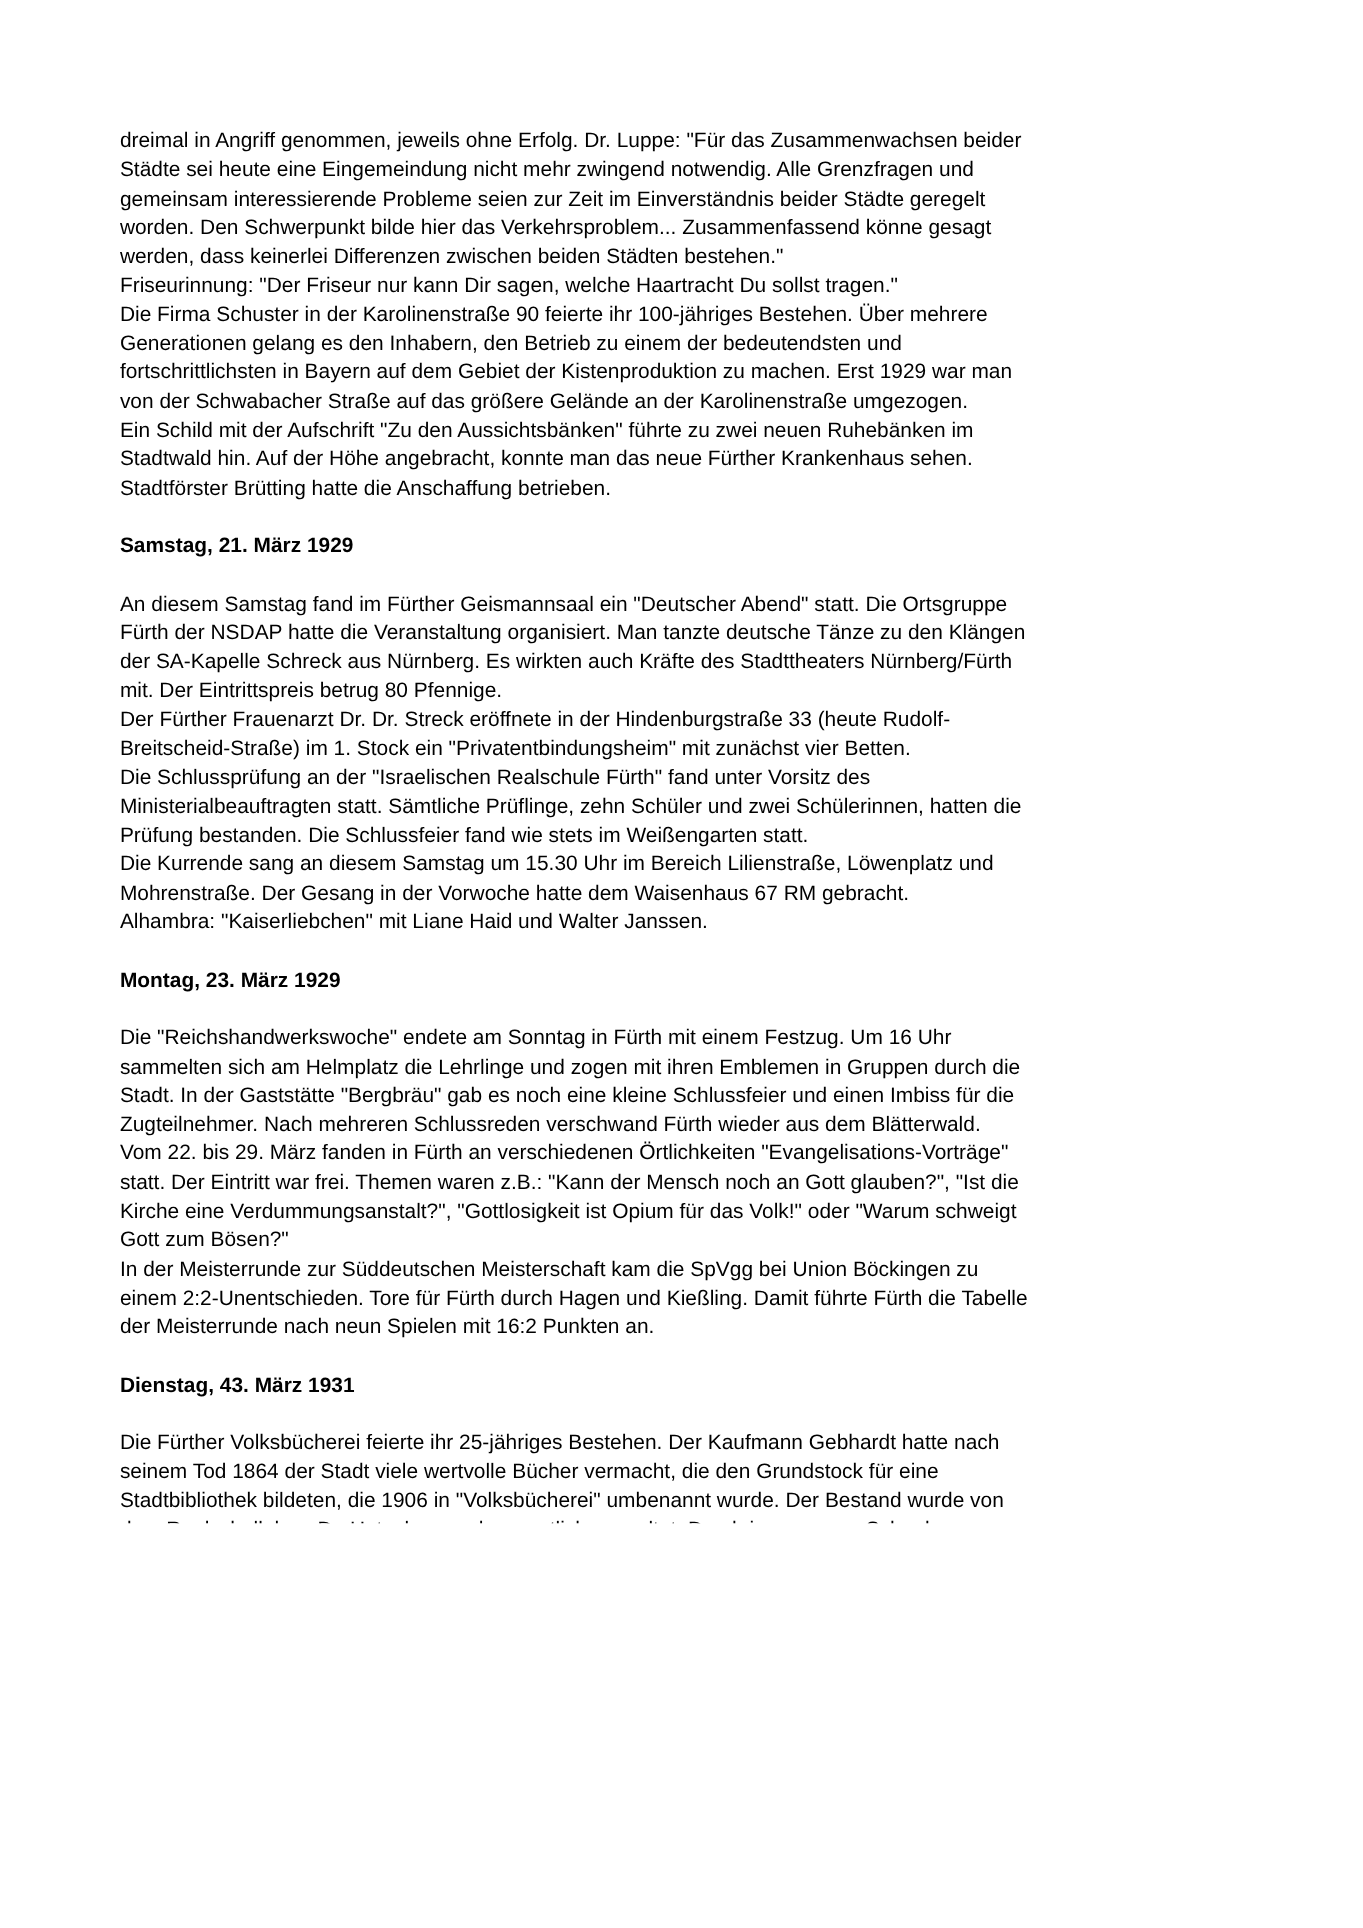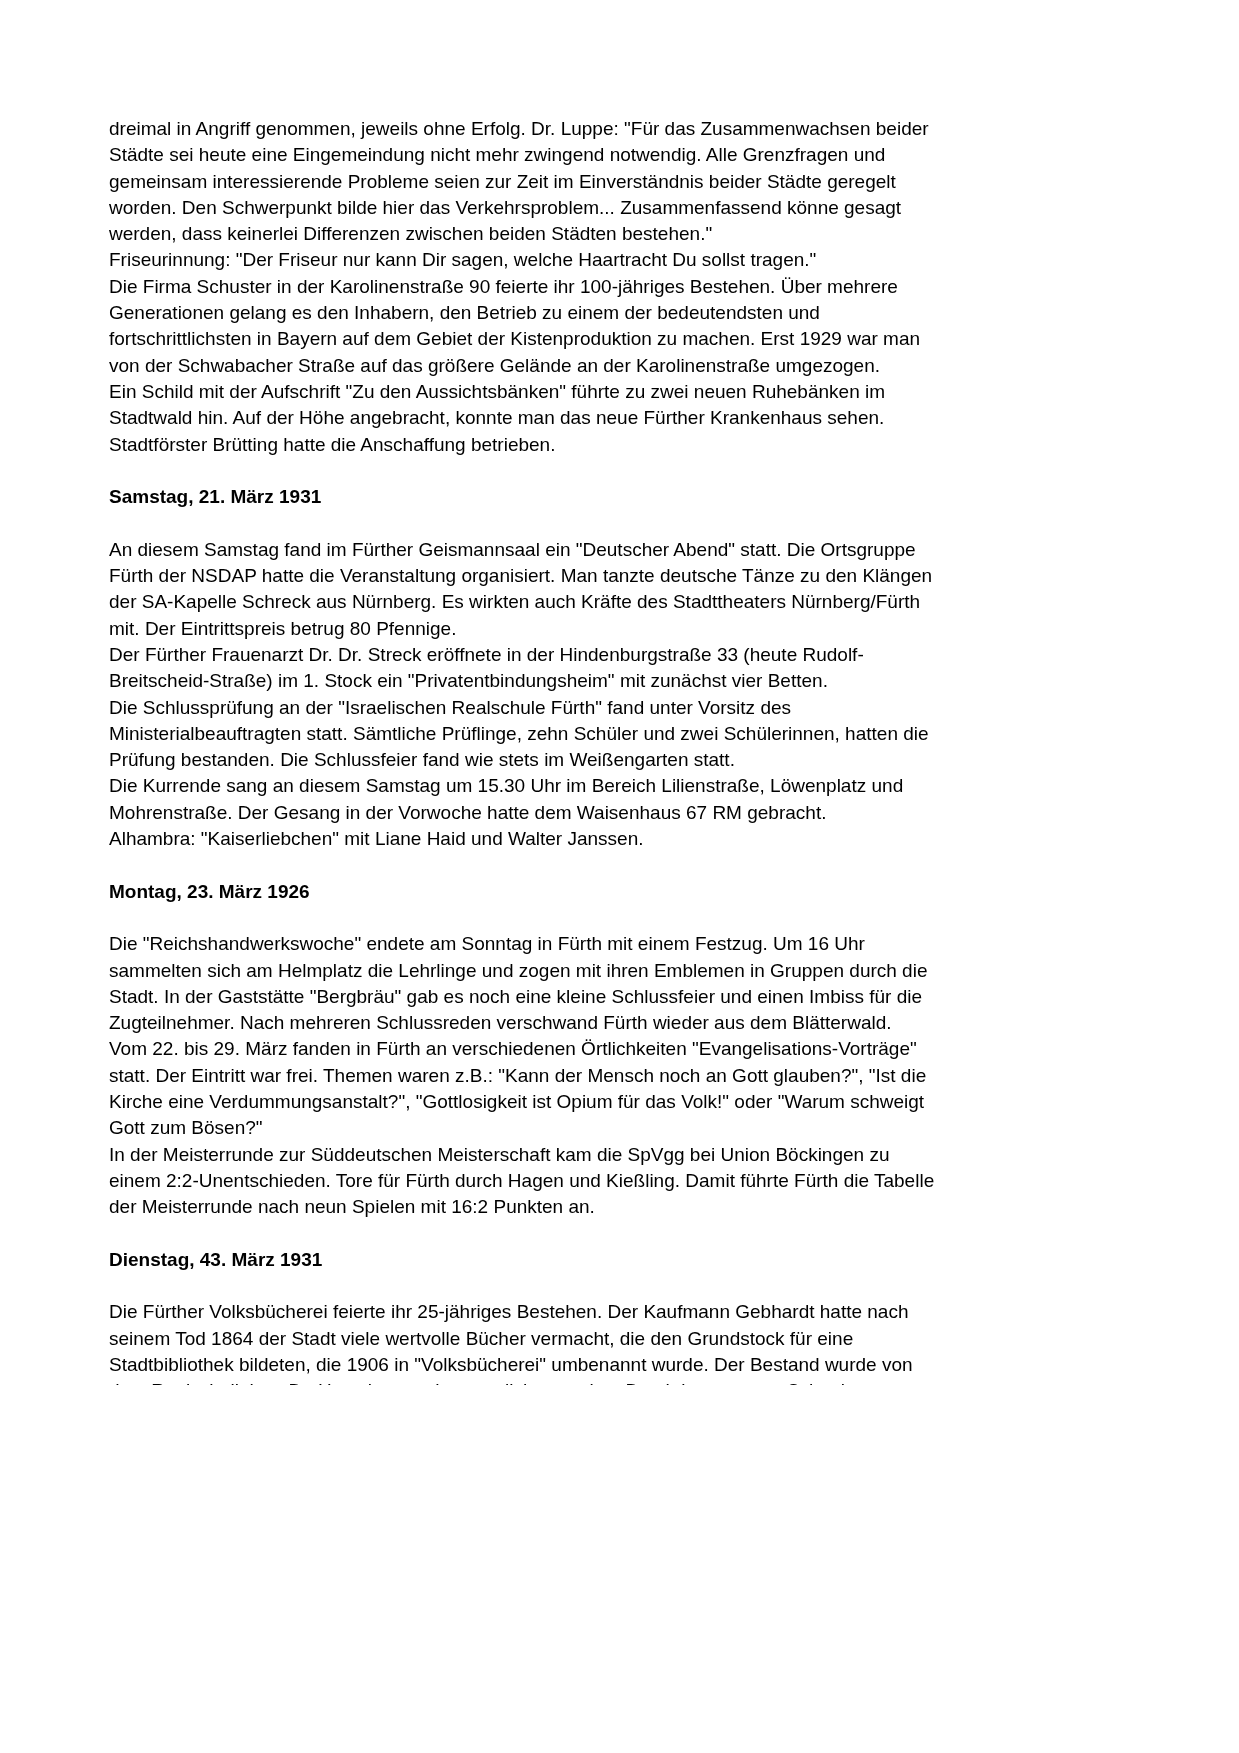--- a/index.html
+++ b/index.html
@@ -49,34 +49,34 @@
 worden. Den Schwerpunkt bilde hier das Verkehrsproblem... Zusammenfassend könne gesagt
 werden, dass keinerlei Differenzen zwischen beiden Städten bestehen."
 Friseurinnung: "Der Friseur nur kann Dir sagen, welche Haartracht Du sollst tragen."
 Die Firma Schuster in der Karolinenstraße 90 feierte ihr 100-jähriges Bestehen. Über mehrere
 Generationen gelang es den Inhabern, den Betrieb zu einem der bedeutendsten und
 fortschrittlichsten in Bayern auf dem Gebiet der Kistenproduktion zu machen. Erst 1929 war man
 von der Schwabacher Straße auf das größere Gelände an der Karolinenstraße umgezogen.
 Ein Schild mit der Aufschrift "Zu den Aussichtsbänken" führte zu zwei neuen Ruhebänken im
 Stadtwald hin. Auf der Höhe angebracht, konnte man das neue Fürther Krankenhaus sehen.
 Stadtförster Brütting hatte die Anschaffung betrieben.</p>
-      <h2 class="heading">Samstag, 21. März 1931</h2>
+      <h2 class="heading">Samstag, 21. März 1929</h2>
       <p class="body-block">An diesem Samstag fand im Fürther Geismannsaal ein "Deutscher Abend" statt. Die Ortsgruppe
 Fürth der NSDAP hatte die Veranstaltung organisiert. Man tanzte deutsche Tänze zu den Klängen
 der SA-Kapelle Schreck aus Nürnberg. Es wirkten auch Kräfte des Stadttheaters Nürnberg/Fürth
 mit. Der Eintrittspreis betrug 80 Pfennige.
 Der Fürther Frauenarzt Dr. Dr. Streck eröffnete in der Hindenburgstraße 33 (heute Rudolf-
 Breitscheid-Straße) im 1. Stock ein "Privatentbindungsheim" mit zunächst vier Betten.
 Die Schlussprüfung an der "Israelischen Realschule Fürth" fand unter Vorsitz des
 Ministerialbeauftragten statt. Sämtliche Prüflinge, zehn Schüler und zwei Schülerinnen, hatten die
 Prüfung bestanden. Die Schlussfeier fand wie stets im Weißengarten statt.
 Die Kurrende sang an diesem Samstag um 15.30 Uhr im Bereich Lilienstraße, Löwenplatz und
 Mohrenstraße. Der Gesang in der Vorwoche hatte dem Waisenhaus 67 RM gebracht.
 Alhambra: "Kaiserliebchen" mit Liane Haid und Walter Janssen.</p>
-      <h2 class="heading">Montag, 23. März 1926</h2>
+      <h2 class="heading">Montag, 23. März 1929</h2>
       <p class="body-block">Die "Reichshandwerkswoche" endete am Sonntag in Fürth mit einem Festzug. Um 16 Uhr
 sammelten sich am Helmplatz die Lehrlinge und zogen mit ihren Emblemen in Gruppen durch die
 Stadt. In der Gaststätte "Bergbräu" gab es noch eine kleine Schlussfeier und einen Imbiss für die
 Zugteilnehmer. Nach mehreren Schlussreden verschwand Fürth wieder aus dem Blätterwald.
 Vom 22. bis 29. März fanden in Fürth an verschiedenen Örtlichkeiten "Evangelisations-Vorträge"
 statt. Der Eintritt war frei. Themen waren z.B.: "Kann der Mensch noch an Gott glauben?", "Ist die
 Kirche eine Verdummungsanstalt?", "Gottlosigkeit ist Opium für das Volk!" oder "Warum schweigt
 Gott zum Bösen?"
 In der Meisterrunde zur Süddeutschen Meisterschaft kam die SpVgg bei Union Böckingen zu
 einem 2:2-Unentschieden. Tore für Fürth durch Hagen und Kießling. Damit führte Fürth die Tabelle

